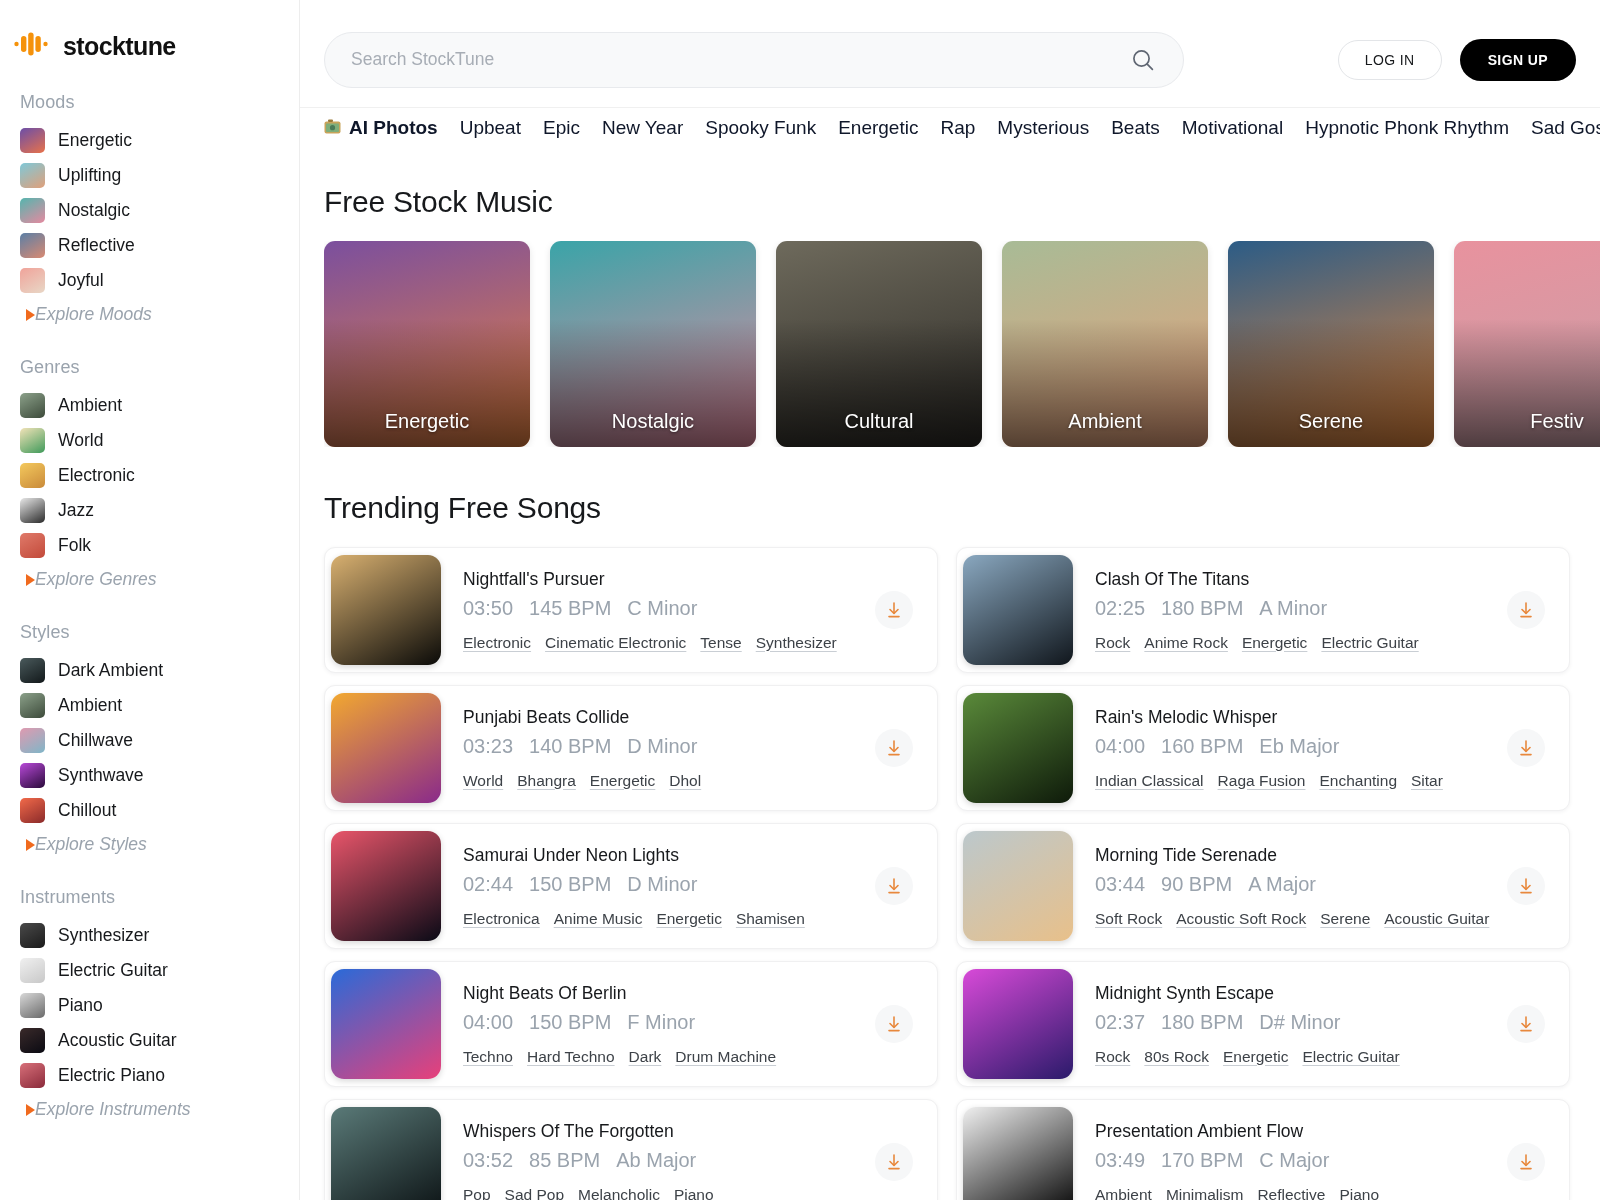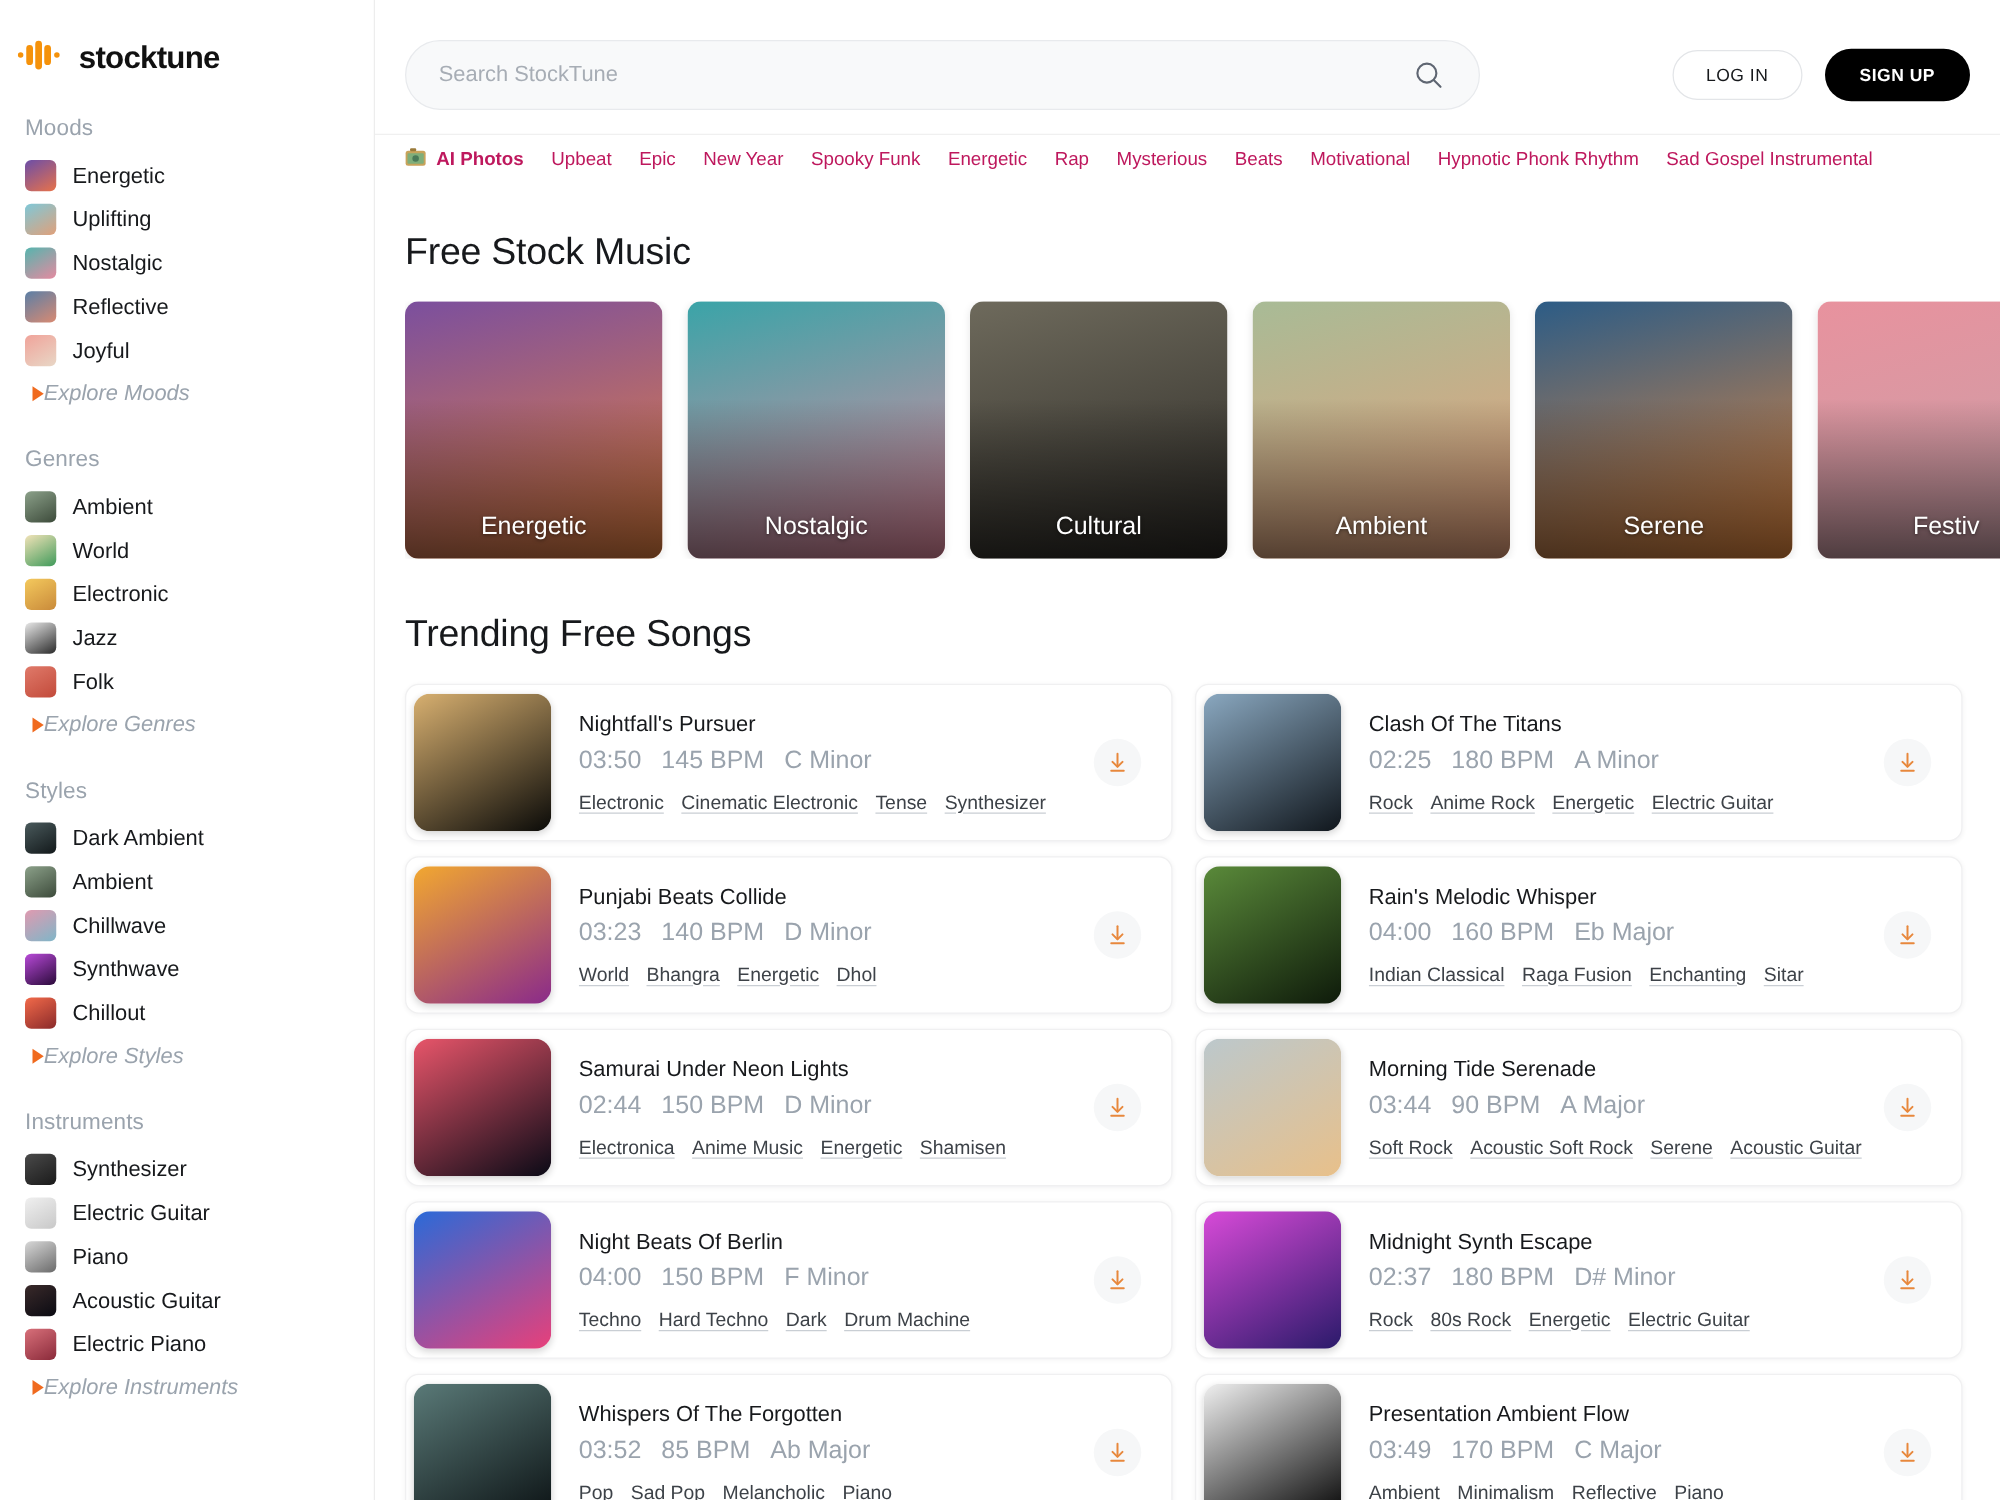--- a/index.html
+++ b/index.html
@@ -77,21 +77,21 @@
     border: none; background: #000; color: #fff;
     font-size: 14px; font-weight: 700; letter-spacing: .4px; cursor: pointer;
     font-family: "Liberation Sans", sans-serif;
   }
 
   .tagbar {
     height: 40px; display: flex; align-items: center; gap: 22px;
     padding: 0 0 0 24px; border-top: 1px solid #f0f0f0;
     white-space: nowrap; overflow: hidden;
   }
-  .tagbar .tag { font-size: 15px; color: #be185d; cursor: pointer; }
+  .tagbar .tag { font-size: 19px; color: #0f172a; cursor: pointer; }
   .tagbar .tag.first { font-weight: 700; display: flex; align-items: center; gap: 8px; }
 
   .content { padding: 0 0 0 24px; height: calc(1200px - 135px); overflow: hidden; }
 
   .h-title { font-size: 30px; font-weight: 400; color: #17191c; margin: 38px 0 22px 0; letter-spacing: -.2px; }
   .h-title.second { margin-top: 44px; }
 
   
   .cat-row { display: flex; gap: 20px; overflow: hidden; }
   .cat-card {

